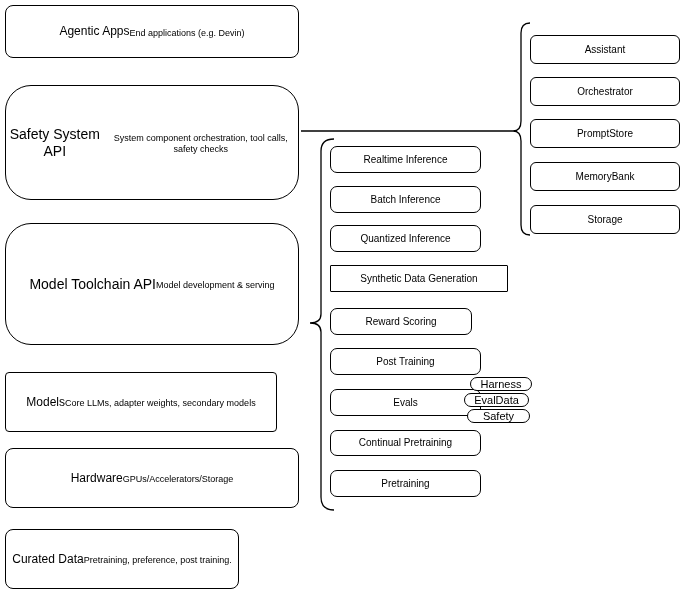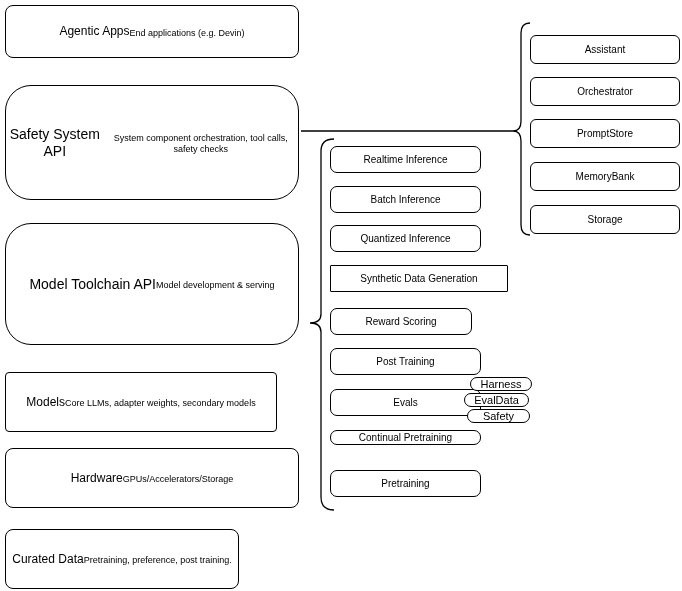--- a/index.html
+++ b/index.html
@@ -78,21 +78,21 @@
   </div>
   <div class="node leaf" style="left:330px;top:308px;width:142px;height:27px;border-radius:7px;">
     <span>Reward Scoring</span>
   </div>
   <div class="node leaf" style="left:330px;top:348px;width:151px;height:27px;border-radius:7px;">
     <span>Post Training</span>
   </div>
   <div class="node leaf" style="left:330px;top:389px;width:151px;height:27px;border-radius:7px;">
     <span>Evals</span>
   </div>
-  <div class="node leaf" style="left:330px;top:430px;width:151px;height:15px;border-radius:7px;">
+  <div class="node leaf" style="left:330px;top:430px;width:151px;height:26px;border-radius:7px;">
     <span>Continual Pretraining</span>
   </div>
   <div class="node leaf" style="left:330px;top:470px;width:151px;height:27px;border-radius:7px;">
     <span>Pretraining</span>
   </div>
 
   <div class="pill" style="left:470px;top:377px;width:62px;height:14px;">
     <span>Harness</span>
   </div>
   <div class="pill" style="left:464px;top:393px;width:65px;height:14px;">

